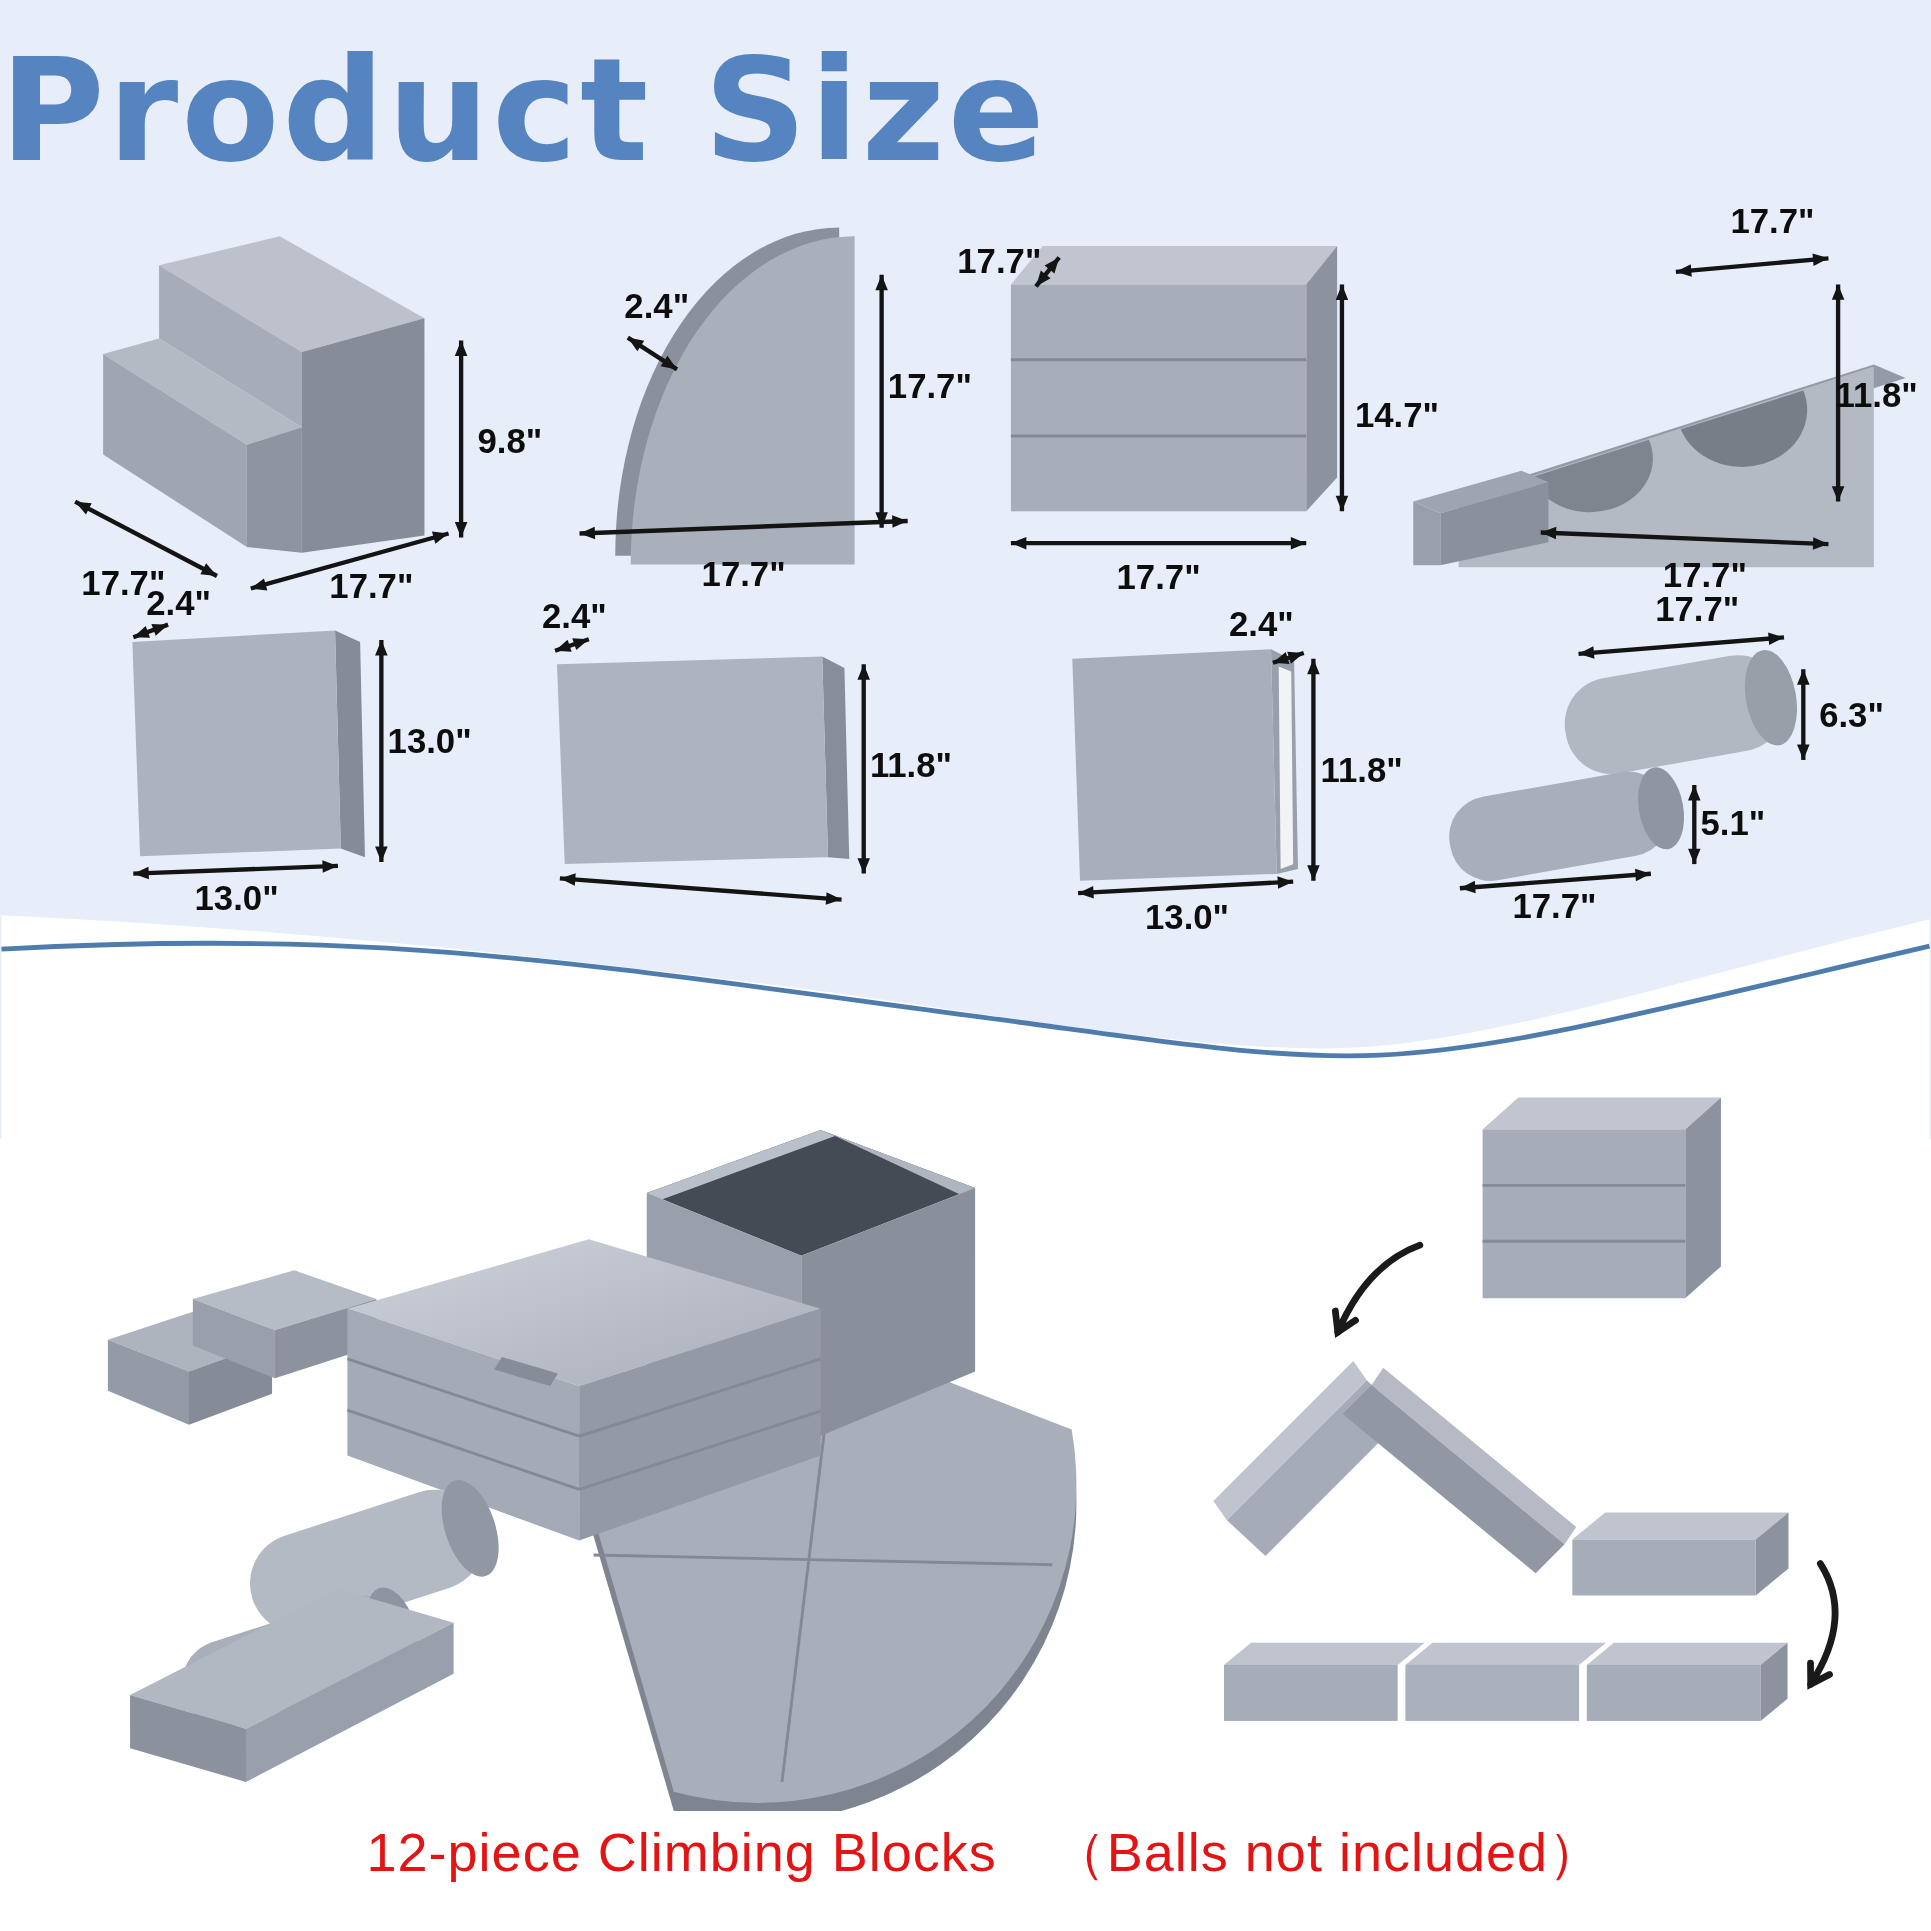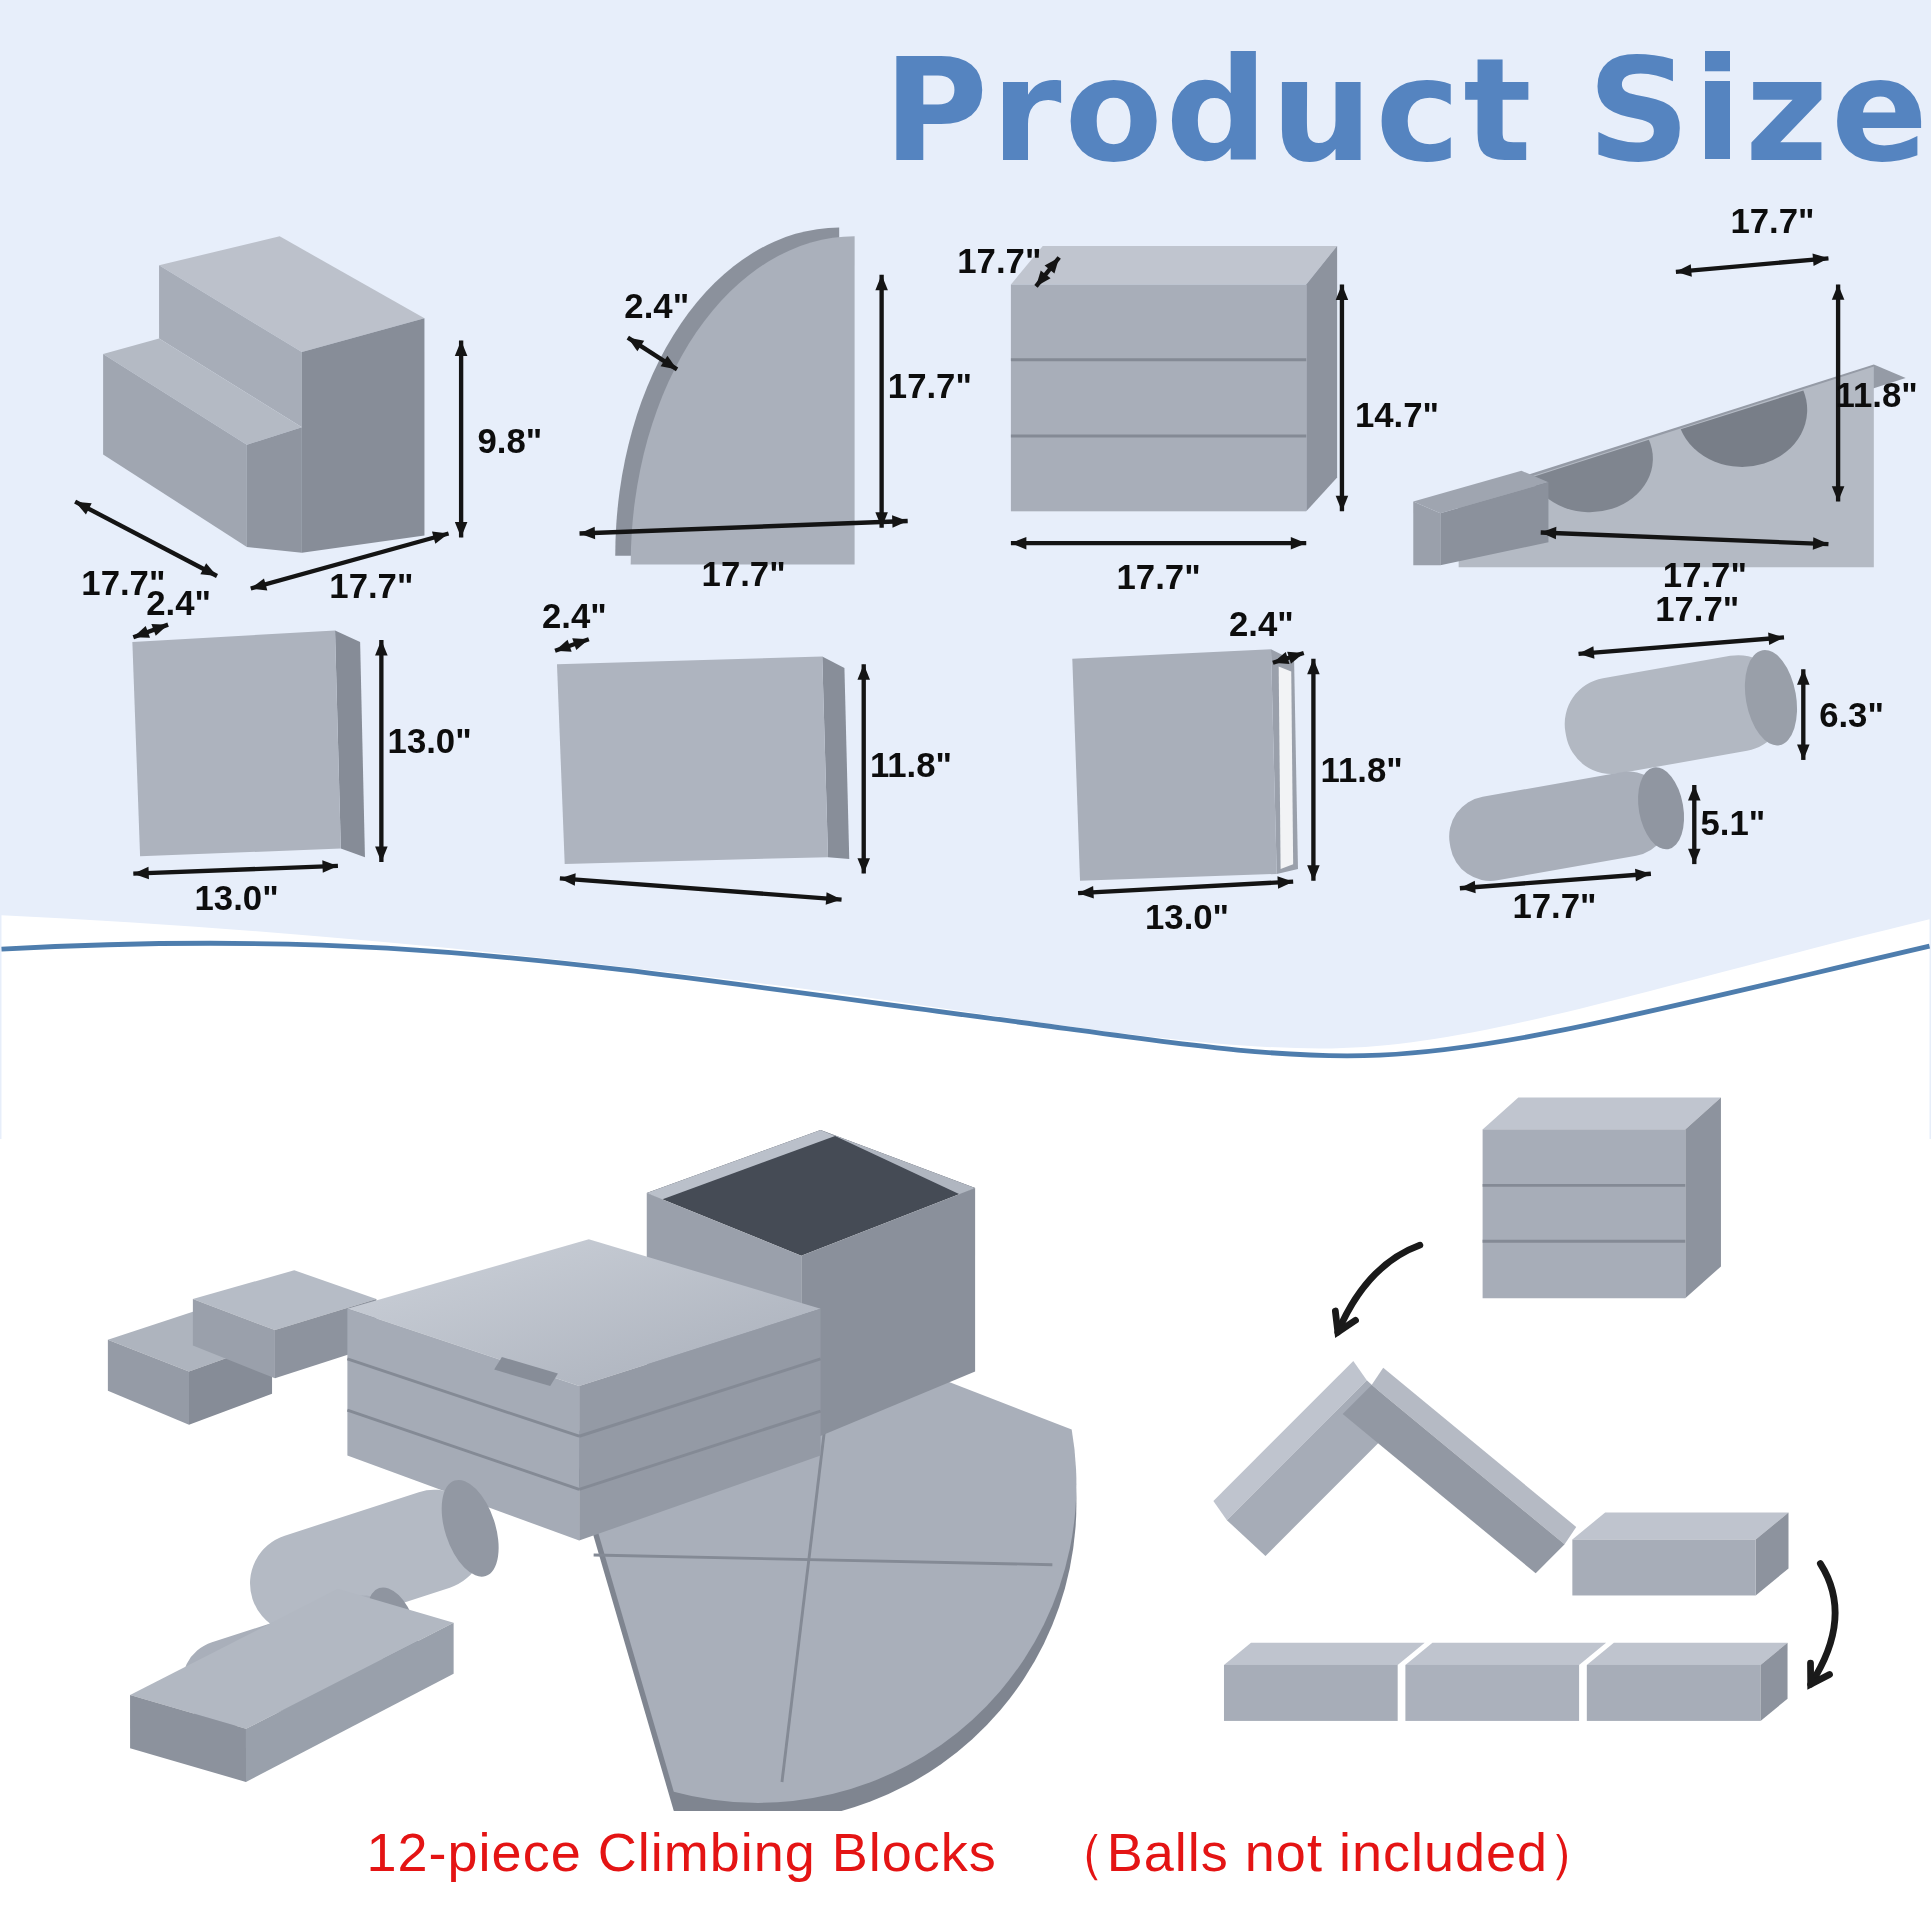--- a/index.html
+++ b/index.html
@@ -1,19 +1,19 @@
 <!DOCTYPE html>
 <html><head>
 <meta charset="utf-8">
 <style>
   html,body{margin:0;padding:0;background:#ffffff;}
   .canvas{position:relative;width:1931px;height:1931px;overflow:hidden;background:#ffffff;
           font-family:"Liberation Sans",sans-serif;}
   .top-bg{position:absolute;left:0;top:0;width:1931px;height:1139px;background:#e7eefa;}
-  .page-title{position:absolute;left:0;top:27px;width:1931px;text-align:right;
+  .page-title{position:absolute;left:0;top:27px;width:1931px;text-align:left;
               font-family:"DejaVu Sans",sans-serif;font-weight:bold;font-size:143px;
               color:#5584c0;letter-spacing:2.9px;margin:0;}
   .item-svg{position:absolute;}
   .dim-label{font-family:"Liberation Sans",sans-serif;font-weight:bold;font-size:36px;fill:#0d0d0d;}
   line.dim{stroke:#141414;stroke-width:4.5;}
   path.flow{stroke:#1a1a1a;stroke-width:7;fill:none;stroke-linecap:round;}
   .seam{stroke:#848a95;stroke-width:3;fill:none;}
   .caption{position:absolute;left:0;top:1817px;width:1931px;text-align:center;
            transform:translateX(19.3px);font-size:54px;color:#e41414;letter-spacing:1px;}
 </style>

